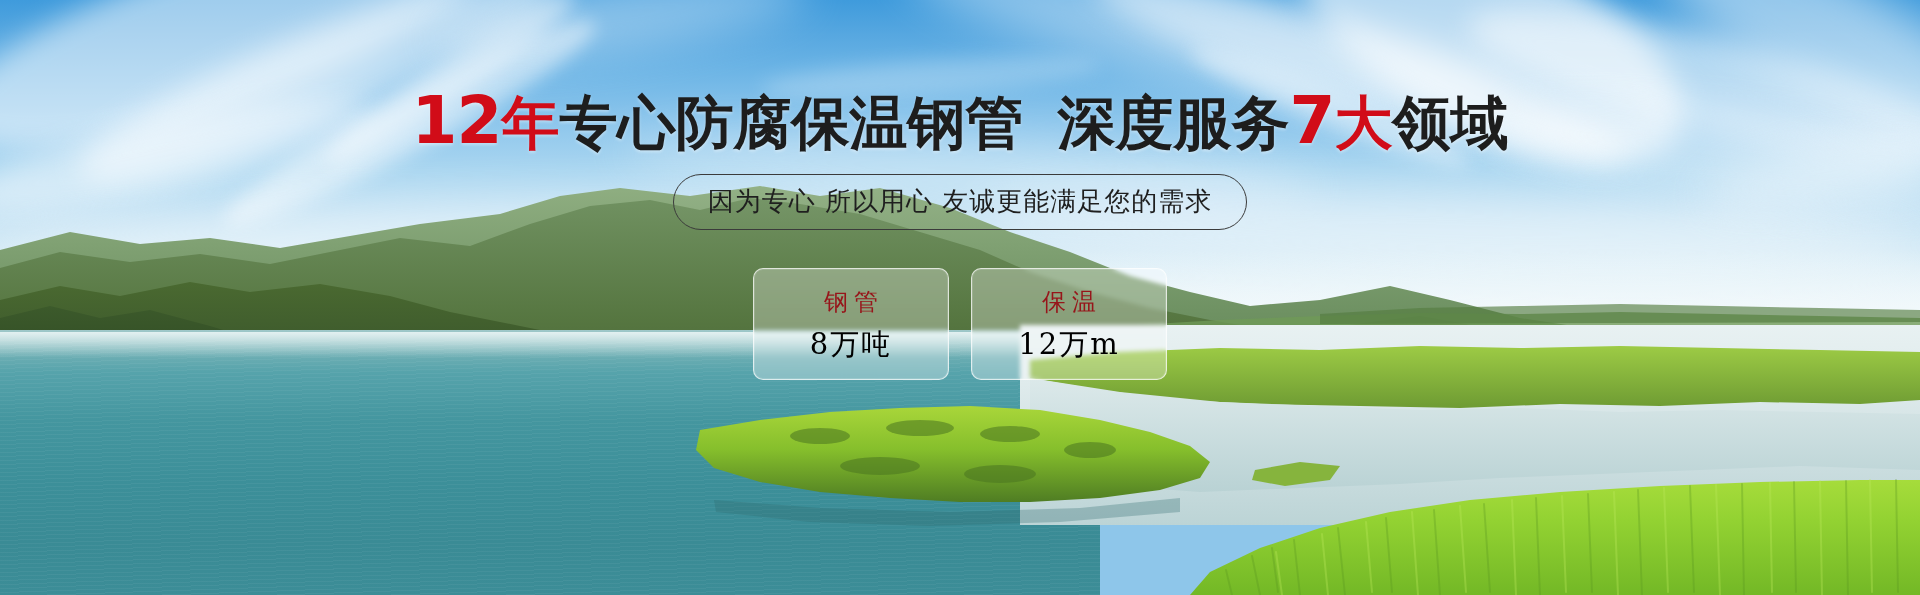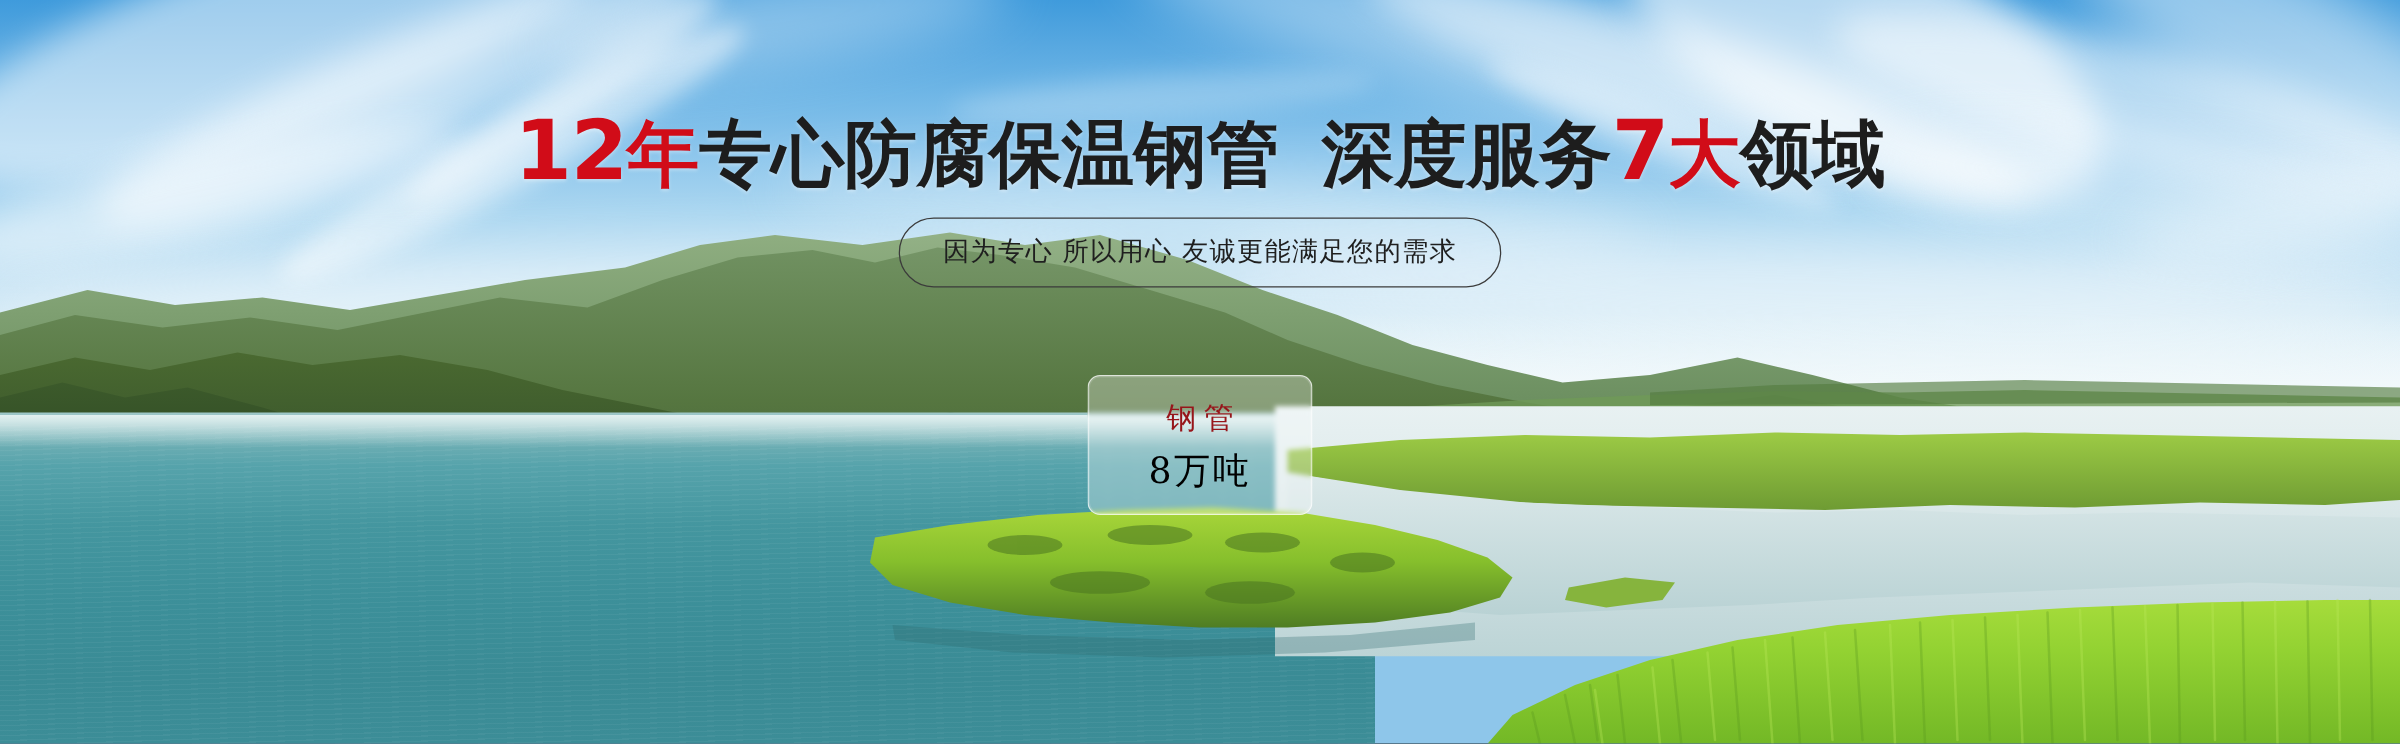--- a/index.html
+++ b/index.html
@@ -112,45 +112,44 @@
   .hl-gap {display:inline-block;width:34px;}
 
   .subtitle-wrap{
     position:absolute; left:0; top:170px; width:1920px;
     display:flex; justify-content:center;
   }
   .subtitle{
     border:1px solid #3b3b3b;
     border-radius:40px;
     padding:9px 34px 11px;
-    font-size:21px;
+    font-size:26px;
     line-height:34px;
     color:#1f1f1f;
     letter-spacing:1px;
     white-space:nowrap;
     font-family:"DejaVu Sans","Liberation Sans",sans-serif;
     background:rgba(255,255,255,0.04);
   }
 
   
   .cards{
     position:absolute; left:0; top:264px; width:1920px;
     display:flex; justify-content:center; gap:22px;
   }
   .card{
-    width:180px; height:112px;
+    width:196px; height:112px;
     border-radius:10px;
     border:1px solid rgba(255,255,255,.72);
     background:rgba(255,255,255,.30);
     backdrop-filter:blur(2px);
     display:flex; flex-direction:column;
     align-items:center; justify-content:center;
     gap:14px;
     box-shadow:0 0 0 1px rgba(255,255,255,.14) inset;
-    margin-top:32px;
   }
   .card-title{
     font-size:24px; line-height:26px;
     color:#97151a; letter-spacing:6px; text-indent:6px;
     font-family:"DejaVu Sans","Liberation Sans",sans-serif;
   }
   .card-value{
     font-size:29px; line-height:31px;
     color:#000000; letter-spacing:2px;
     font-family:"DejaVu Serif","Liberation Serif",serif;
@@ -357,16 +356,22 @@
     <div class="cards">
 
       <div class="card">
         <div class="card-title">钢管</div>
         <div class="card-value">
           <span>8万吨</span>
         </div>
       </div>
 
 
+      <div class="card">
+        <div class="card-title">保温</div>
+        <div class="card-value">
+          <span>12万m</span>
+        </div>
+      </div>
 
     </div>
   </div>
 </div>
 
 </body></html>

